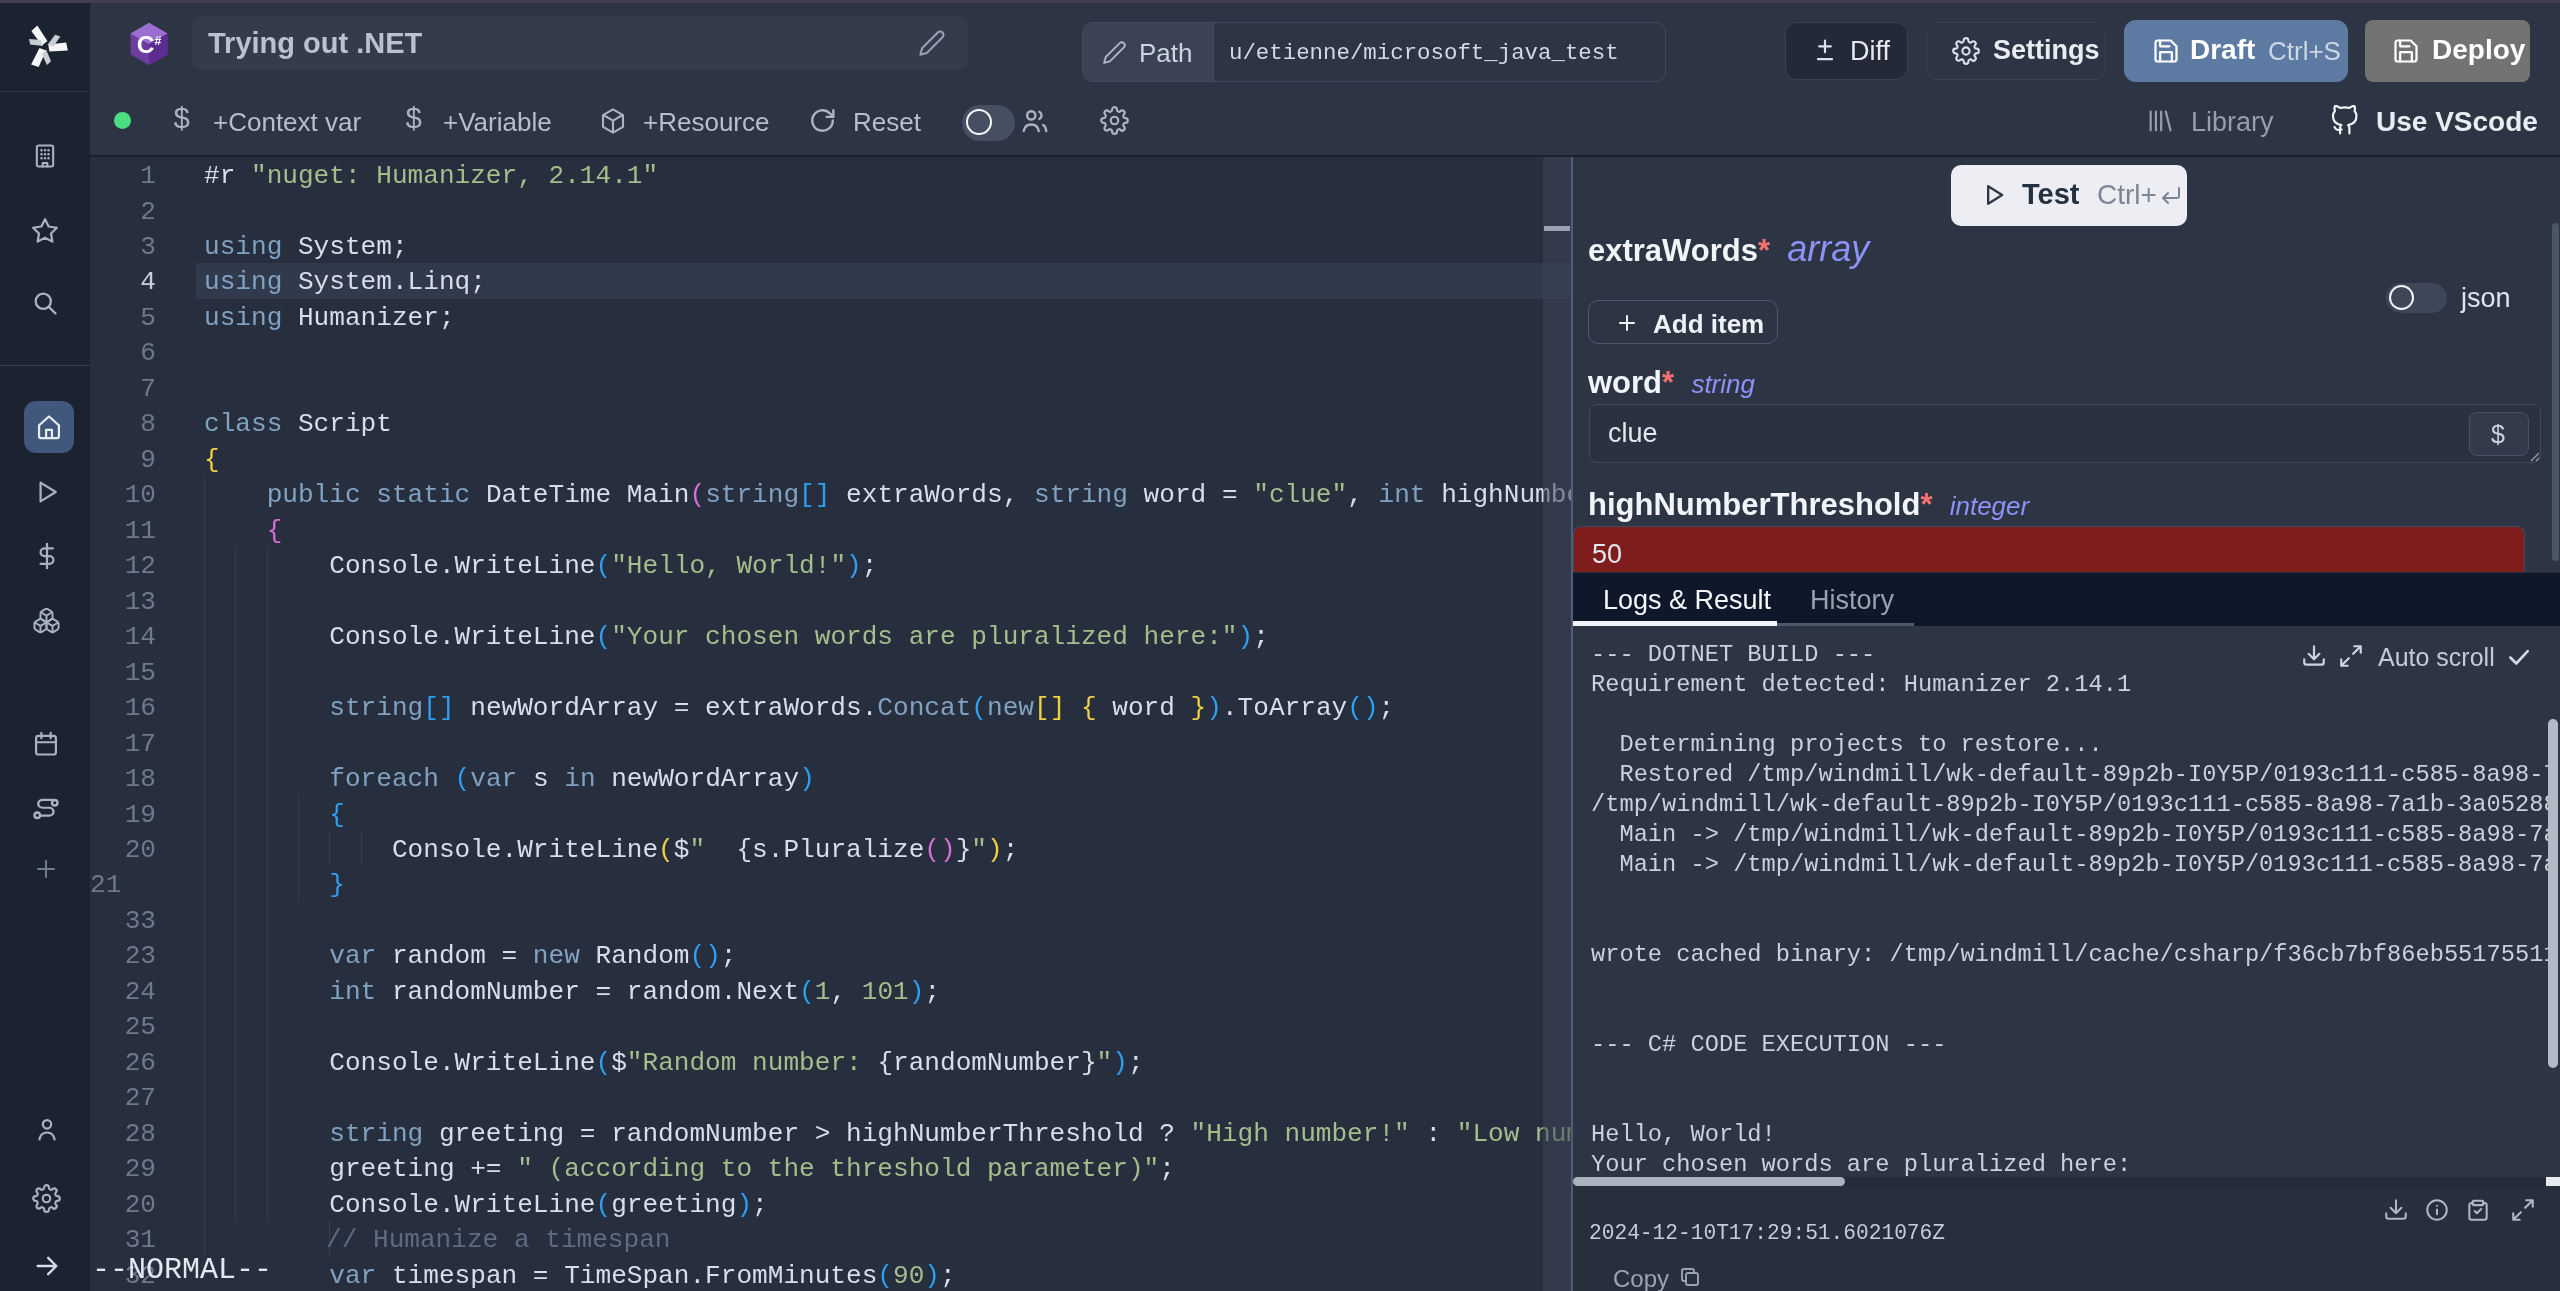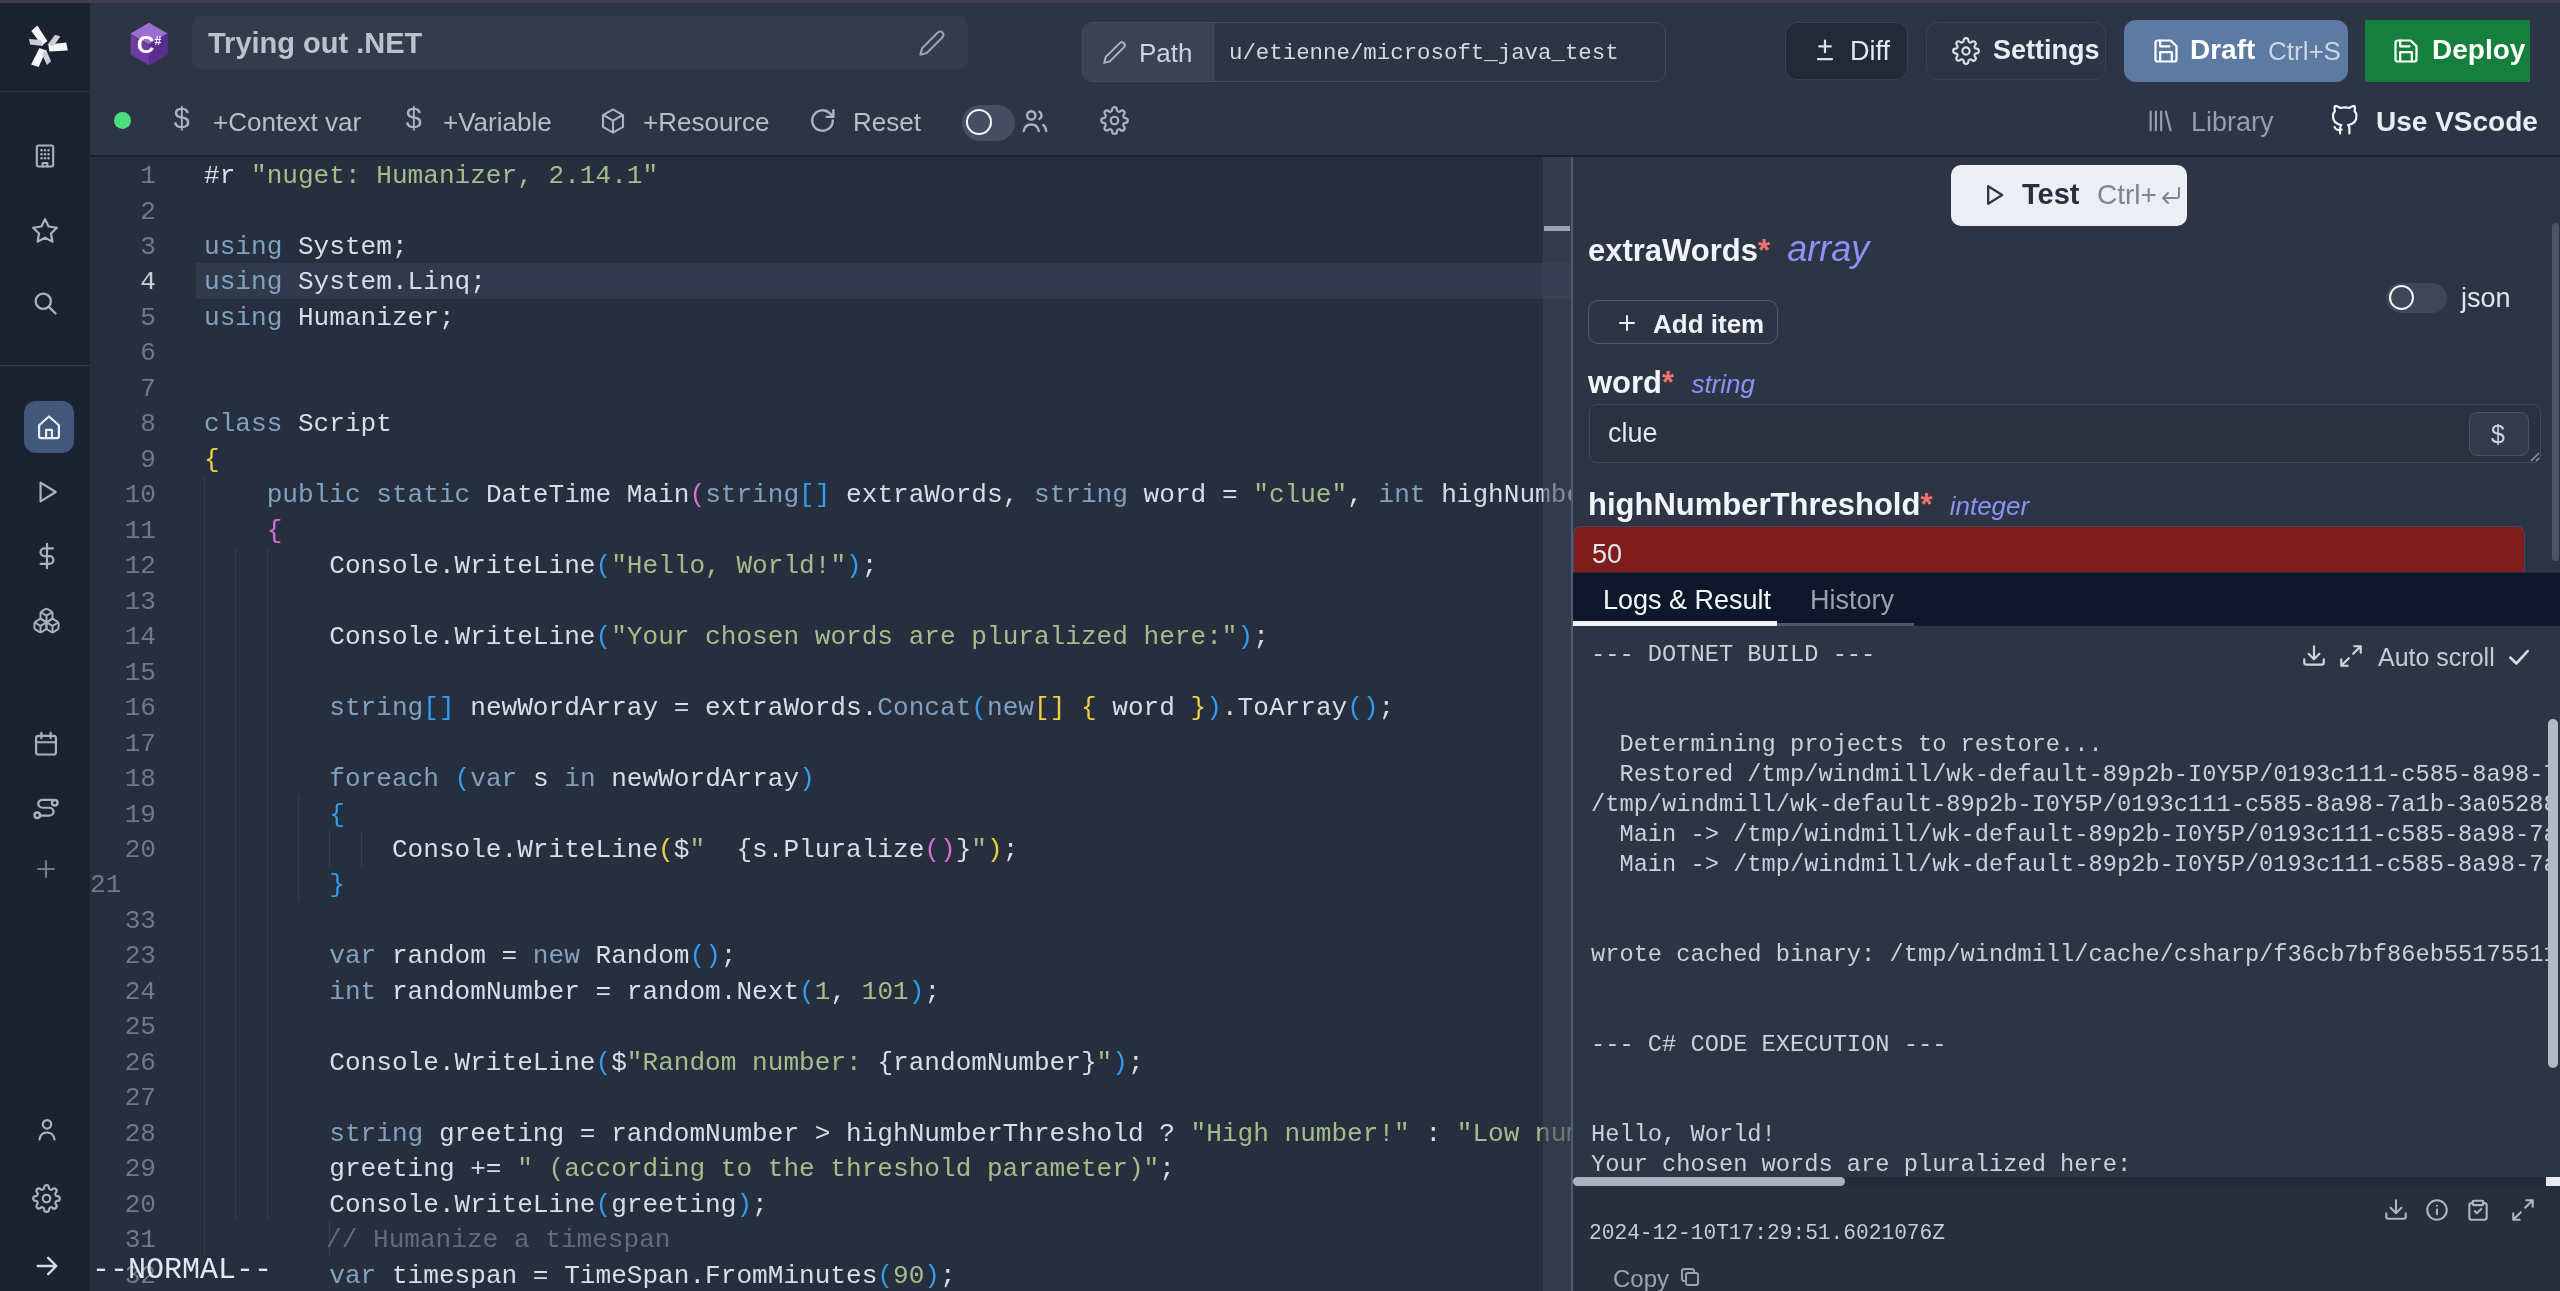--- a/index.html
+++ b/index.html
@@ -153,21 +153,21 @@
 
   <div class="abs" style="left:2034px;top:17px;width:224px;height:62px;background:#5d7ba2;border-radius:12px">
     <svg class="abs" style="left:28px;top:17px" width="28" height="28" viewBox="0 0 24 24" fill="none" stroke="#ffffff" stroke-width="1.9" stroke-linecap="round" stroke-linejoin="round">
       <path d="M19 21H5a2 2 0 0 1-2-2V5a2 2 0 0 1 2-2h11l5 5v11a2 2 0 0 1-2 2z"></path>
         <path d="M17 21v-8H7v8M7 3v5h8"></path>
     </svg>
     <div class="abs" style="left:66px;top:14px;font-size:28px;font-weight:bold;color:#ffffff">Draft</div>
     <div class="abs" style="left:144px;top:16px;font-size:26px;color:#ccd7e4">Ctrl+S</div>
   </div>
 
-  <div class="abs" style="left:2275px;top:17px;width:165px;height:62px;background:#15803d;border-radius:1px">
+  <div class="abs" style="left:2275px;top:17px;width:165px;height:62px;background:#737373;border-radius:8px">
     <svg class="abs" style="left:27px;top:17px" width="28" height="28" viewBox="0 0 24 24" fill="none" stroke="#ffffff" stroke-width="1.9" stroke-linecap="round" stroke-linejoin="round">
       <path d="M19 21H5a2 2 0 0 1-2-2V5a2 2 0 0 1 2-2h11l5 5v11a2 2 0 0 1-2 2z"></path>
         <path d="M17 21v-8H7v8M7 3v5h8"></path>
     </svg>
     <div class="abs" style="left:67px;top:14px;font-size:28px;font-weight:bold;color:#ffffff">Deploy</div>
   </div>
 </div>
 
 <div class="abs" id="toolbar2" style="left:90px;top:95px;width:2470px;height:62px;background:#2d3444;border-bottom:2px solid #1a202e">
   <div class="abs" style="left:24px;top:17px;width:17px;height:17px;border-radius:50%;background:#4ade80"></div>
@@ -320,20 +320,21 @@
   <div class="abs" style="left:18px;top:12px;font-size:27px;color:#e2e8f0">50</div>
 </div>
   <div class="abs" style="left:979px;top:66px;width:7px;height:338px;background:#4d5666;border-radius:4px"></div>
   <div class="abs" style="left:0;top:415px;width:987px;height:54px;background:#0f172a;border-top:1px solid #232a38">
   <div class="abs" style="left:30px;top:12px;font-size:27px;color:#f4f7fa">Logs &amp; Result</div>
   <div class="abs" style="left:237px;top:12px;font-size:27px;color:#98a2ae">History</div>
   <div class="abs" style="left:0;top:48px;width:204px;height:5px;background:#f1f5f9"></div>
   <div class="abs" style="left:204px;top:50px;width:137px;height:3px;background:#4d5a6b"></div>
 </div>
   <div class="abs mono" style="left:18px;top:484px;width:960px;font-size:23.7px;color:#c9d1db;white-space:pre;overflow:hidden">--- DOTNET BUILD ---</div>
+  <div class="abs mono" style="left:18px;top:514px;width:960px;font-size:23.7px;color:#c9d1db;white-space:pre;overflow:hidden">Requirement detected: Humanizer 2.14.1</div>
   <div class="abs mono" style="left:18px;top:574px;width:960px;font-size:23.7px;color:#c9d1db;white-space:pre;overflow:hidden">  Determining projects to restore...</div>
   <div class="abs mono" style="left:18px;top:604px;width:960px;font-size:23.7px;color:#c9d1db;white-space:pre;overflow:hidden">  Restored /tmp/windmill/wk-default-89p2b-I0Y5P/0193c111-c585-8a98-7a1b-3a0</div>
   <div class="abs mono" style="left:18px;top:634px;width:960px;font-size:23.7px;color:#c9d1db;white-space:pre;overflow:hidden">/tmp/windmill/wk-default-89p2b-I0Y5P/0193c111-c585-8a98-7a1b-3a05288f365a_m</div>
   <div class="abs mono" style="left:18px;top:664px;width:960px;font-size:23.7px;color:#c9d1db;white-space:pre;overflow:hidden">  Main -&gt; /tmp/windmill/wk-default-89p2b-I0Y5P/0193c111-c585-8a98-7a1b-3a05</div>
   <div class="abs mono" style="left:18px;top:694px;width:960px;font-size:23.7px;color:#c9d1db;white-space:pre;overflow:hidden">  Main -&gt; /tmp/windmill/wk-default-89p2b-I0Y5P/0193c111-c585-8a98-7a1b-3a05</div>
   <div class="abs mono" style="left:18px;top:784px;width:960px;font-size:23.7px;color:#c9d1db;white-space:pre;overflow:hidden">wrote cached binary: /tmp/windmill/cache/csharp/f36cb7bf86eb55175511f8d4e48</div>
   <div class="abs mono" style="left:18px;top:874px;width:960px;font-size:23.7px;color:#c9d1db;white-space:pre;overflow:hidden">--- C# CODE EXECUTION ---</div>
   <div class="abs mono" style="left:18px;top:964px;width:960px;font-size:23.7px;color:#c9d1db;white-space:pre;overflow:hidden">Hello, World!</div>
   <div class="abs mono" style="left:18px;top:994px;width:960px;font-size:23.7px;color:#c9d1db;white-space:pre;overflow:hidden">Your chosen words are pluralized here:</div>
   <svg class="abs" style="left:728px;top:486px" width="26" height="26" viewBox="0 0 24 24" fill="none" stroke="#cbd5e1" stroke-width="2" stroke-linecap="round" stroke-linejoin="round">

